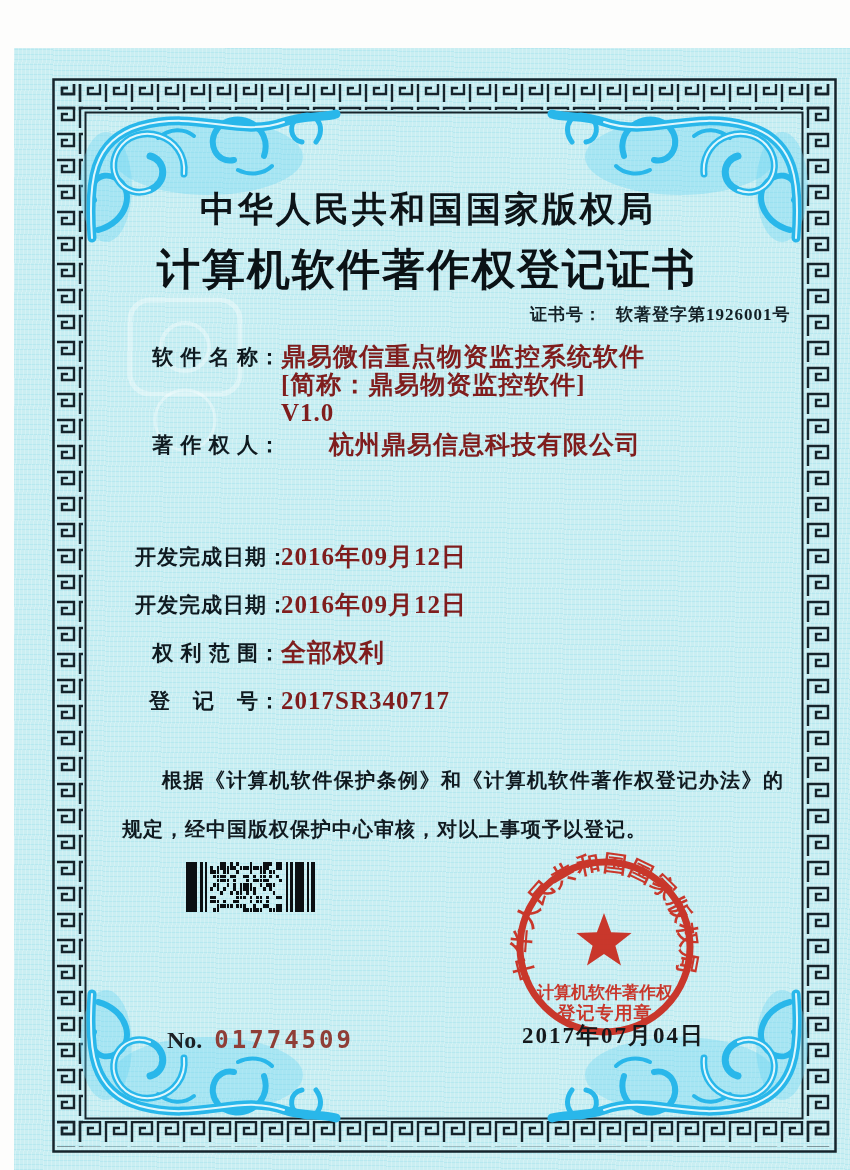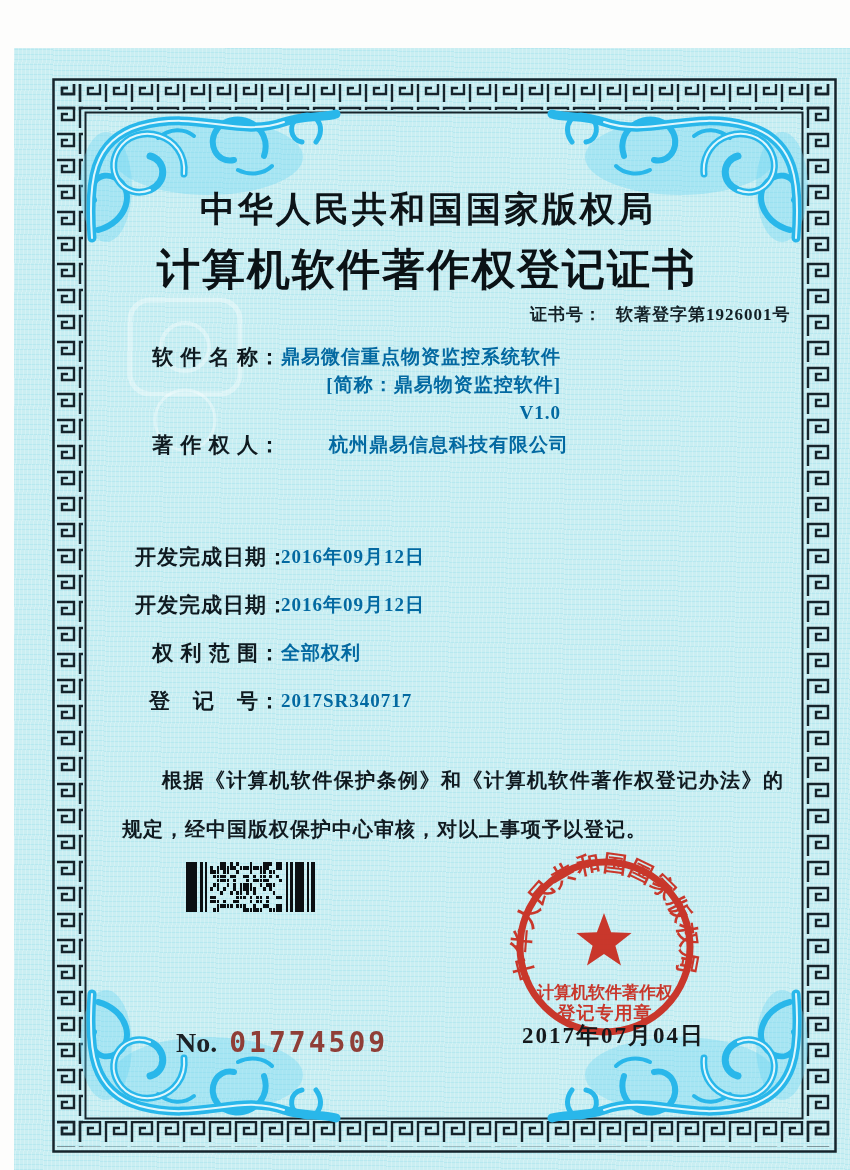--- a/index.html
+++ b/index.html
@@ -38,41 +38,41 @@
   .certno{
     position:absolute;left:530px;top:303px;font-size:17px;font-weight:bold;
     letter-spacing:1px;color:#132026;white-space:nowrap;
   }
   .certno .v{margin-left:14px;}
   .fieldrow{display:flex;align-items:flex-start;}
   .flabel{
     width:146px;flex:0 0 146px;font-size:21px;font-weight:bold;
     white-space:pre;color:#0f1a20;letter-spacing:1px;text-align:right;
   }
-  .fvalue{font-size:19px;font-weight:bold;color:#0369a1;letter-spacing:1px;line-height:28px;text-align:right;}
+  .fvalue{font-size:25px;font-weight:bold;color:#7f1d1d;letter-spacing:1px;line-height:28px;}
   .software{position:absolute;left:135px;top:343px;}
   .owner{position:absolute;left:135px;top:431px;gap:48px;}
   .fields{position:absolute;left:135px;top:517px;display:flex;flex-direction:column;gap:24px;margin-top:28px;}
   .fields .fvalue{line-height:24px;}
   .fields .flabel{line-height:24px;}
   .statement{
     position:absolute;left:122px;top:756px;width:662px;
     font-size:20px;font-weight:bold;line-height:49px;text-indent:2em;
     letter-spacing:1px;color:#101a20;text-align:justify;
   }
   .barcode{position:absolute;left:186px;top:862px;color:#0b0f12;}
   .seal{position:absolute;left:506px;top:852px;width:198px;height:198px;opacity:.92;}
   .seal .red{fill:var(--seal-red,#c9281b);}
   .seal .ring-line{fill:none;stroke:var(--seal-red,#c9281b);}
   .seal text{fill:var(--seal-red,#c9281b);font-weight:bold;font-family:"Liberation Serif",serif;}
   .issue-date{
     position:absolute;left:522px;top:1020px;font-size:23px;font-weight:bold;
     letter-spacing:2px;color:#15191c;z-index:5;white-space:nowrap;
   }
-  .serial{position:absolute;left:176px;top:1026px;font-size:28px;font-weight:bold;color:#1c2125;white-space:nowrap;}
+  .serial{position:absolute;left:167px;top:1026px;font-size:24px;font-weight:bold;color:#1c2125;white-space:nowrap;}
   .serial .num{
     font-family:"DejaVu Sans Mono","Liberation Mono",monospace;
     color:var(--serial-num,#8f3e37);letter-spacing:3px;margin-left:12px;font-weight:bold;
   }
 </style>
 </head>
 <body>
 
 <div class="page">
 

